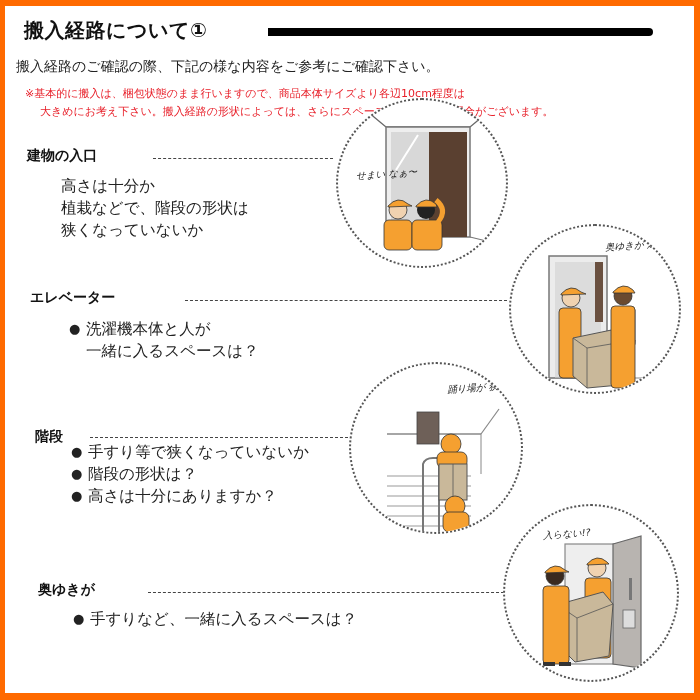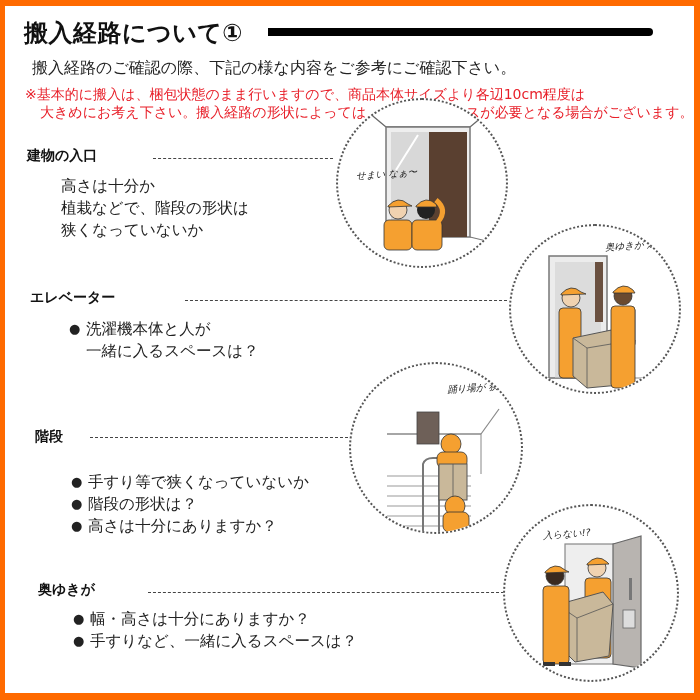--- a/index.html
+++ b/index.html
@@ -2,25 +2,25 @@
 <html><head>
 <meta charset="utf-8">
 <style>
   * { box-sizing: border-box; margin: 0; padding: 0; }
   html, body { width: 700px; height: 700px; overflow: hidden; background: #ffffff; }
   body { position: relative; font-family: "DejaVu Sans", "Liberation Sans", sans-serif; color: #222; }
 
   .frame { position: absolute; left: 0; top: 0; width: 700px; height: 700px;
            border-style: solid; border-color: #FF6A00; border-width: 6px 6px 7px 5px; background: #fff; }
 
-  .title { position: absolute; left: 24px; top: 17px; font-size: 24px; font-weight: bold; color: #111; letter-spacing: 0.5px; white-space: nowrap; }
+  .title { position: absolute; left: 24px; top: 17px; font-size: 20px; font-weight: bold; color: #111; letter-spacing: 0.5px; white-space: nowrap; }
   .title-rule { position: absolute; left: 268px; top: 28px; width: 385px; height: 8px; background: #000; border-radius: 0 5px 5px 0; }
 
-  .intro { position: absolute; left: 32px; top: 58px; font-size: 16px; color: #222; white-space: nowrap; }
-  .note { position: absolute; left: 25px; font-size: 14px; color: #E8202A; white-space: nowrap; }
+  .intro { position: absolute; left: 16px; top: 58px; font-size: 14px; color: #222; white-space: nowrap; }
+  .note { position: absolute; left: 25px; font-size: 11px; color: #E8202A; white-space: nowrap; }
   .note.l1 { top: 86px; }
   .note.l2 { top: 104px; left: 40px; }
 
   .section-head { position: absolute; font-size: 14px; font-weight: bold; color: #111; white-space: nowrap; }
   .dash { position: absolute; height: 0; border-top: 1.5px dashed #444; }
 
   .lines { position: absolute; font-size: 15.5px; color: #222; line-height: 22px; white-space: nowrap; }
   .lines .item { display: block; margin-left: 16px; }
   .bullet { display: inline-block; width: 17px; font-size: 13px; vertical-align: 1px; }
   .indent { padding-left: 17px; }
@@ -50,30 +50,29 @@
 
 <div class="section-head" style="left:30px; top:289px;text-align:right;">エレベーター</div>
 <div class="dash" style="left:185px; top:300px; width:322px;"></div>
 <div class="lines" style="left:53px; top:318px;">
   <span class="item"><span class="bullet">●</span><span>洗濯機本体と人が</span></span>
   <span class="item indent"><span>一緒に入るスペースは？</span></span>
 </div>
 
 <div class="section-head" style="left:35px; top:428px;">階段</div>
 <div class="dash" style="left:90px; top:437px; width:258px;"></div>
-<div class="lines" style="left:55px; top:471px;">
+<div class="lines" style="left:55px; top:441px;">
   <span class="item"><span class="bullet">●</span><span>手すり等で狭くなっていないか</span></span>
   <span class="item"><span class="bullet">●</span><span>階段の形状は？</span></span>
   <span class="item"><span class="bullet">●</span><span>高さは十分にありますか？</span></span>
 </div>
 
 <div class="section-head" style="left:38px; top:581px;">奥ゆきが</div>
 <div class="dash" style="left:148px; top:592px; width:356px;"></div>
 <div class="lines" style="left:57px; top:608px;">
-  <span class="item"><span class="bullet">●</span><span>幅・高さは十分にありますか？</span></span>
   <span class="item"><span class="bullet">●</span><span>手すりなど、一緒に入るスペースは？</span></span>
 </div>
 
 <div class="circle" style="left:336px; top:98px; width:172px; height:170px;">
   <svg width="172" height="170" viewBox="0 0 172 170">
 
     <line x1="30" y1="12" x2="48" y2="27" stroke="#666" stroke-width="1.2"></line>
     <line x1="150" y1="12" x2="132" y2="27" stroke="#666" stroke-width="1.2"></line>
     <line x1="48" y1="27" x2="132" y2="27" stroke="#777" stroke-width="1.5"></line>
 

